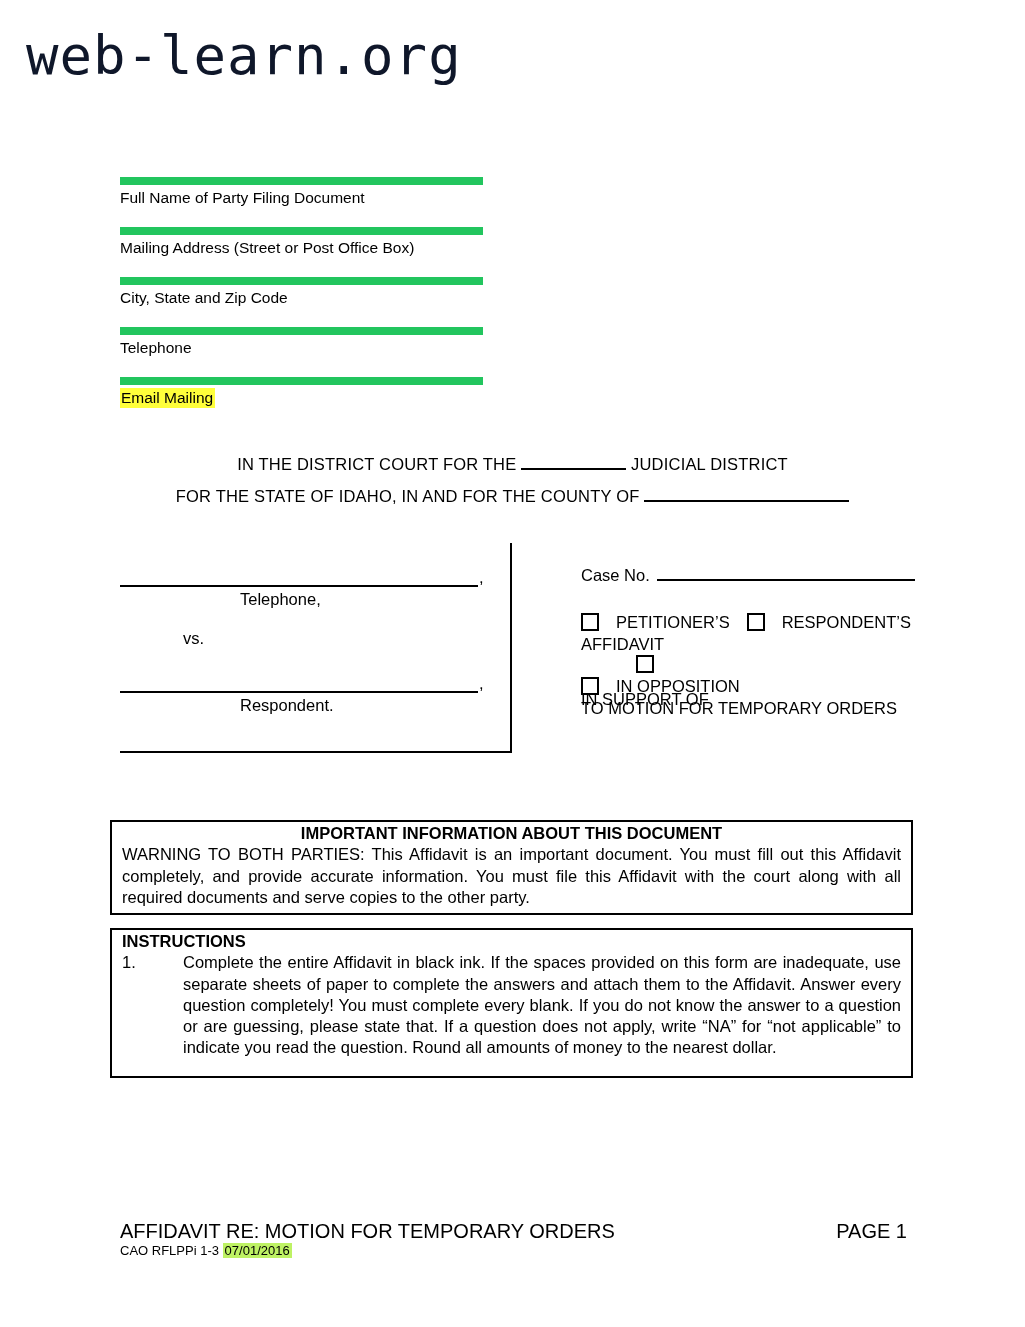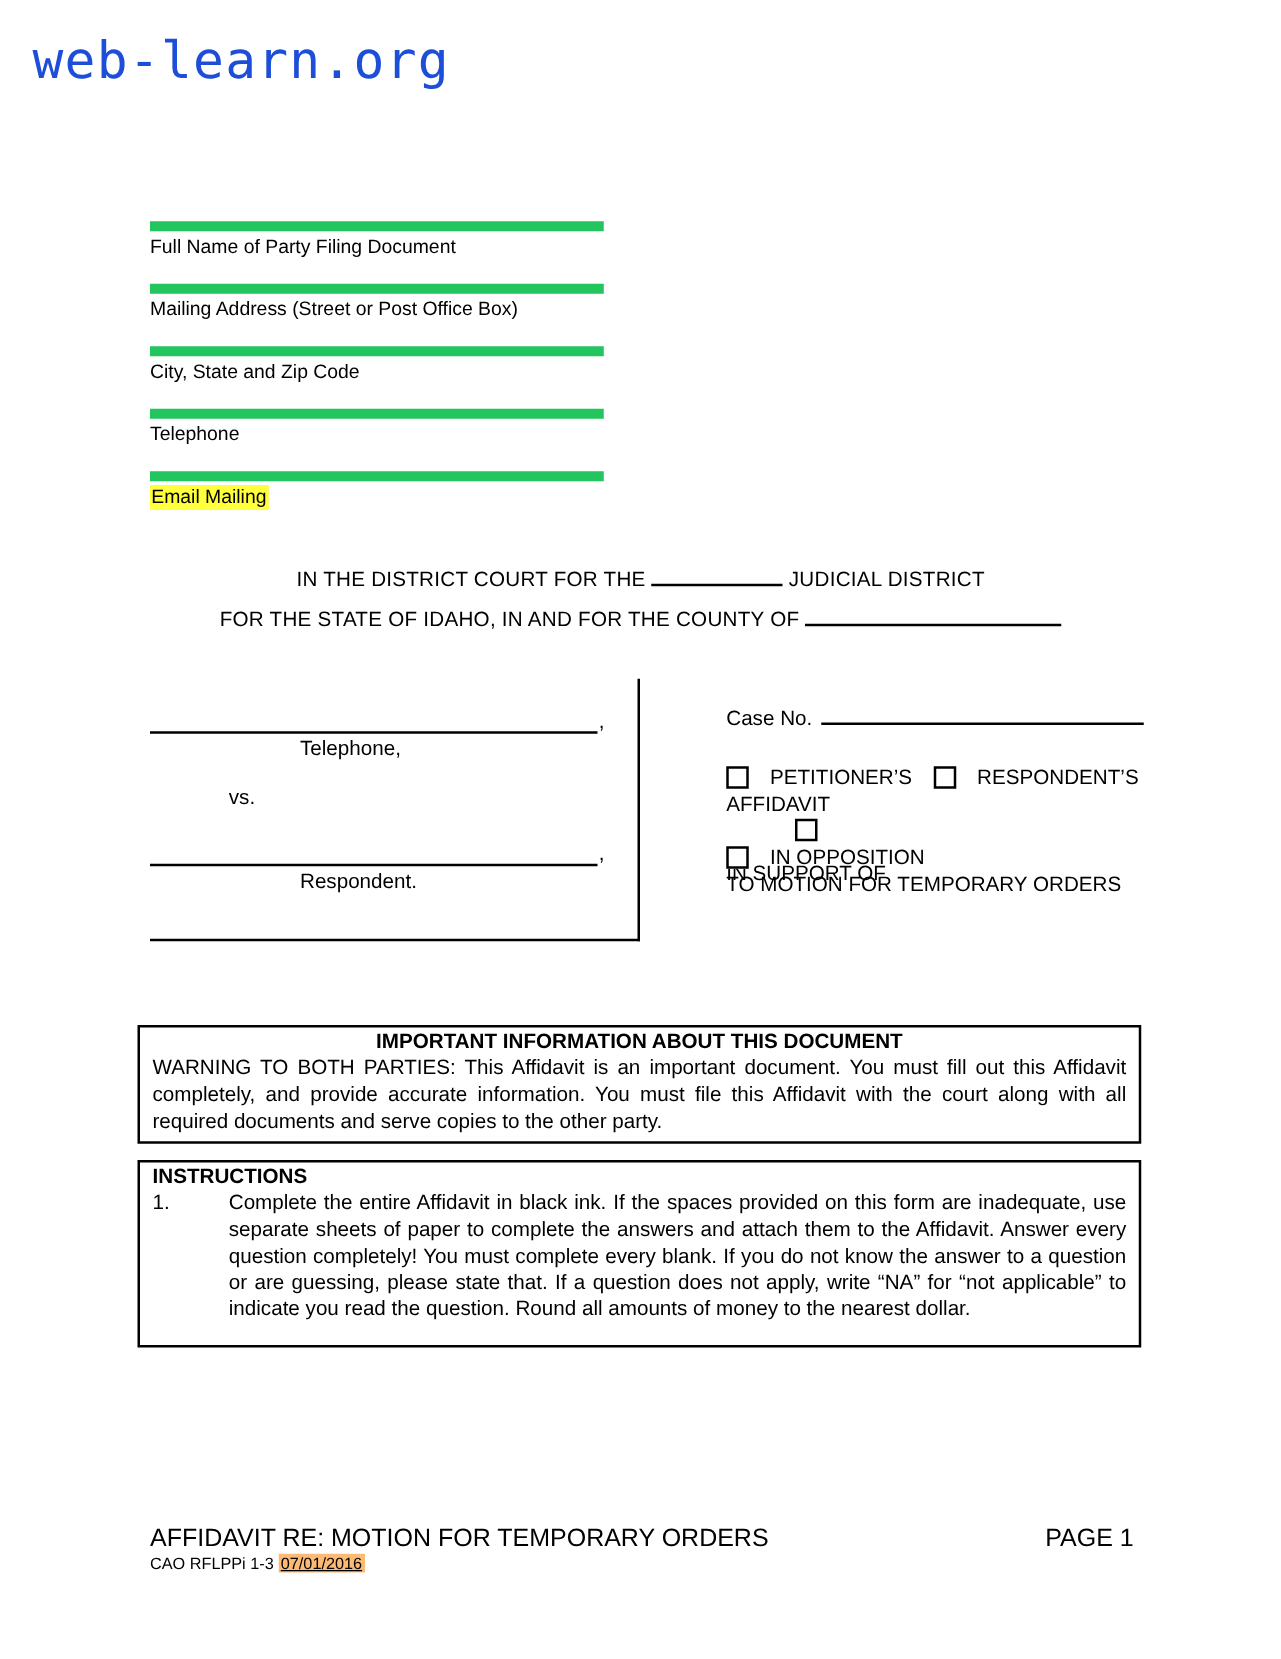--- a/index.html
+++ b/index.html
@@ -5,21 +5,21 @@
   * { margin:0; padding:0; box-sizing:border-box; }
   html,body { background:#ffffff; }
   .page {
     position:relative; width:1025px; height:1327px; background:#ffffff;
     font-family:"Liberation Sans", sans-serif; color:#000000; overflow:hidden;
   }
   
   .logo {
     position:absolute; left:26px; top:24px;
     font-family:"DejaVu Sans Mono", monospace;
-    font-size:41px; color:#1d4ed8; letter-spacing:1px; font-weight:400;
+    font-size:54px; color:#0f172a; letter-spacing:1px; font-weight:400;
   }
   
   .cfields { position:absolute; left:120px; top:177px; }
   .cfield {
     width:363px; border-top:8px solid #22c55e; padding-top:3px; height:50px;
     font-size:15.5px; line-height:19px;
   }
   .cfield .lbl { display:inline-block; }
   .cfield .hl { background:#ffff3b; padding:0 2px 1px 1px; }
   
@@ -64,21 +64,21 @@
   .box.instructions { top:928px; min-height:150px; }
   .box .box-title { font-weight:bold; }
   .box.important .box-title { text-align:center; }
   .box .box-body { text-align:justify; }
   .inst-item { position:relative; padding-left:61px; text-align:justify; }
   .inst-item .num { position:absolute; left:0; top:0; }
   
   .footer { position:absolute; left:120px; top:1222px; width:787px; }
   .footer-row1 { display:flex; justify-content:space-between; font-size:20px; line-height:19px; }
   .footer-row2 { font-size:13px; line-height:16px; margin-top:2px; }
-  .footer .hl { background:#fdba74; padding:0 2px;text-decoration:underline; }
+  .footer .hl { background:#bef264; padding:0 2px; }
 </style>
 </head>
 <body>
 
 <div class="page">
 
   <div class="logo">web-learn.org</div>
 
   <div class="cfields">
     <div class="cfield">

